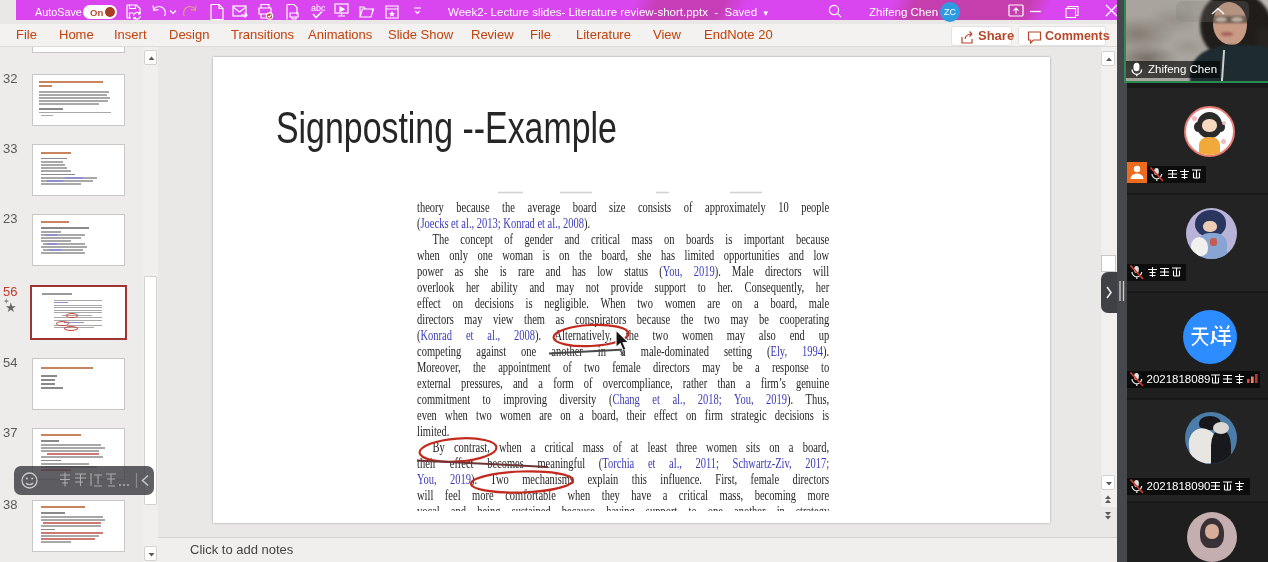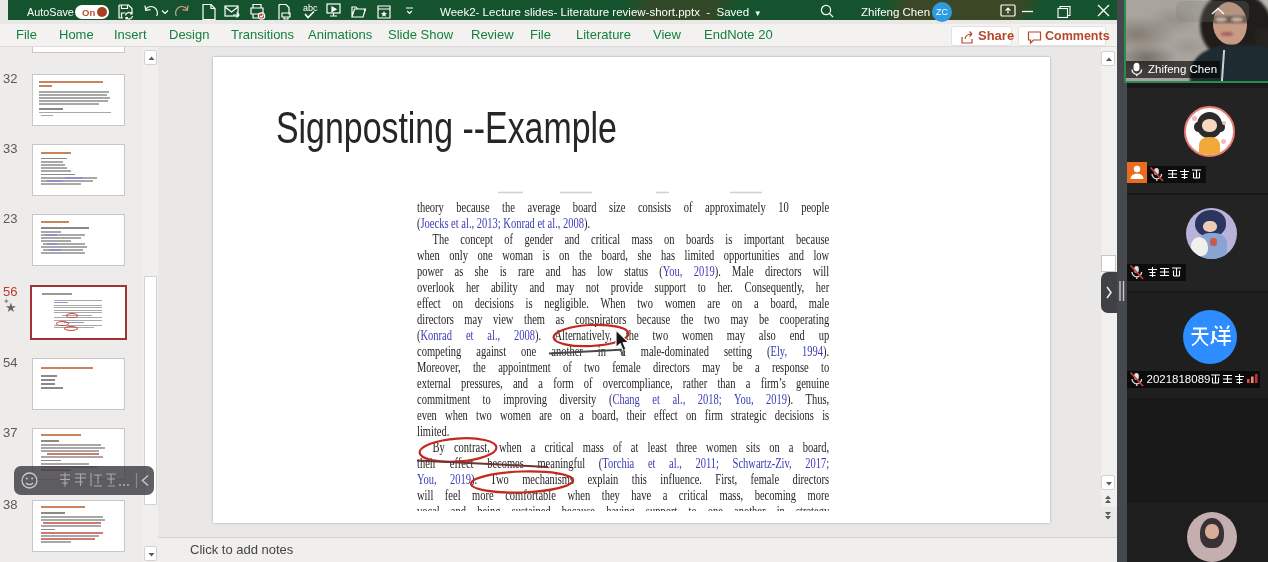--- a/index.html
+++ b/index.html
@@ -1,29 +1,29 @@
 <!DOCTYPE html>
 <html><head><meta charset="utf-8">
 <style>
 *{margin:0;padding:0;box-sizing:border-box}
 html,body{width:1268px;height:562px;overflow:hidden;font-family:"Liberation Sans",sans-serif}
 .abs{position:absolute}
 #stage{position:relative;width:1268px;height:562px;background:#1b1b1b}
 
 #pp{position:absolute;left:0;top:0;width:1117px;height:562px;background:#E9E8E7}
-#titlebar{position:absolute;left:8px;top:0;width:1117px;height:20px;background:#14532d;color:#fff}
+#titlebar{position:absolute;left:16px;top:0;width:1117px;height:20px;background:#d946ef;color:#fff}
 #titlebar .streak{position:absolute;inset:0;background:
  linear-gradient(115deg,rgba(140,40,20,0) 55%,rgba(140,40,20,.25) 57%,rgba(140,40,20,.25) 63%,rgba(140,40,20,0) 65%),
  linear-gradient(115deg,rgba(150,45,22,0) 78%,rgba(150,45,22,.3) 80%,rgba(150,45,22,.3) 90%,rgba(150,45,22,0) 92%)}
 .tbtxt{position:absolute;top:0;height:24px;line-height:24px;font-size:11.5px;color:#fff;white-space:nowrap}
 #autopill{position:absolute;left:67px;top:5px;width:34px;height:14px;background:#fff;border-radius:7px}
 #autopill .on{position:absolute;left:7px;top:1.5px;font-size:9.5px;color:#BD4B2E;font-weight:bold}
 #autopill .knob{position:absolute;right:2px;top:2px;width:10px;height:10px;border-radius:50%;background:#A93F22}
 #menubar{position:absolute;left:0;top:24px;width:1117px;height:23px;background:#F3F2F1;border-bottom:1px solid #DDDBD9}
-.mi{position:absolute;top:0;height:39px;line-height:22px;font-size:13px;color:#15803d;white-space:nowrap}
+.mi{position:absolute;top:0;height:39px;line-height:22px;font-size:13px;color:#c2410c;white-space:nowrap}
 .rbtn{position:absolute;top:2px;height:20px;background:#fff;border:1px solid #E4E2E0;border-radius:3px;color:#B7472A;font-size:13px;line-height:18px;white-space:nowrap;font-weight:700}
 
 #lpanel{position:absolute;left:0;top:47px;width:158px;height:515px;background:#EDECEB;border-right:1px solid #D9D7D5;overflow:hidden}
 .snum{position:absolute;left:3px;width:22px;font-size:13px;color:#5A5A5A;text-align:left}
 .thumb{position:absolute;left:32px;width:93px;height:52px;background:#fff;border:1px solid #C9C7C5;overflow:hidden}
 
 #lsb{position:absolute;left:143px;top:47px;width:15px;height:515px;background:#F0EFEE}
 .sbtn{position:absolute;background:#fff;border:1px solid #D4D2D0;border-radius:2px}
 
 #marea{position:absolute;left:158px;top:47px;width:959px;height:490px;background:#E9E8E7}
@@ -460,20 +460,37 @@
             <use href="#g1"></use>
           </svg><svg width="11" height="12" style="vertical-align:-2px;margin-right:1px">
             <use href="#g2"></use>
           </svg><svg width="14" height="12" style="vertical-align:-1px">
             <rect x="1" y="7" width="2.6" height="4" fill="#D44"></rect>
             <rect x="5" y="4.5" width="2.6" height="6.5" fill="#E86"></rect>
             <rect x="9" y="2" width="2.6" height="9" fill="#B33"></rect>
           </svg></div>
   </div>
 
+  <div class="tile" style="top:400px;height:101px;background:#232323">
+    <div class="av" style="left:58px;top:12px;width:52px;height:52px;background:#4C7CA8">
+      <div class="abs" style="left:14px;top:4px;width:22px;height:14px;background:#15171a;border-radius:50% 50% 40% 40%"></div>
+      <div class="abs" style="left:4px;top:16px;width:30px;height:36px;background:#E8E6E2;border-radius:45% 55% 0 0;transform:rotate(-8deg)"></div>
+      <div class="abs" style="left:26px;top:18px;width:20px;height:34px;background:#17191c;border-radius:45% 45% 0 0"></div>
+      <div class="abs" style="left:28px;top:10px;width:16px;height:12px;background:#DCD9D4;border-radius:50%;filter:blur(.5px)"></div>
+    </div>
+    <div class="label" style="bottom:6px"><svg width="20" height="17" style="vertical-align:top">
+            <use href="#micmute"></use>
+          </svg>2021818090<svg width="11" height="12" style="vertical-align:-2px;margin-right:1px">
+            <use href="#g1"></use>
+          </svg><svg width="11" height="12" style="vertical-align:-2px;margin-right:1px">
+            <use href="#g3"></use>
+          </svg><svg width="11" height="12" style="vertical-align:-2px;margin-right:1px">
+            <use href="#g2"></use>
+          </svg>&nbsp;</div>
+  </div>
 
   <div class="tile" style="top:503px;height:59px;background:#1E1E1E">
     <div class="av" style="left:60px;top:9px;width:50px;height:50px;background:#C4AEB0">
       <div class="abs" style="left:13px;top:6px;width:24px;height:30px;background:#3a3136;border-radius:50% 50% 40% 40%"></div>
       <div class="abs" style="left:18px;top:12px;width:14px;height:15px;background:#D8AE9A;border-radius:46%"></div>
     </div>
   </div>
 </div>
 </div>
 <svg width="0" height="0" style="position:absolute">

